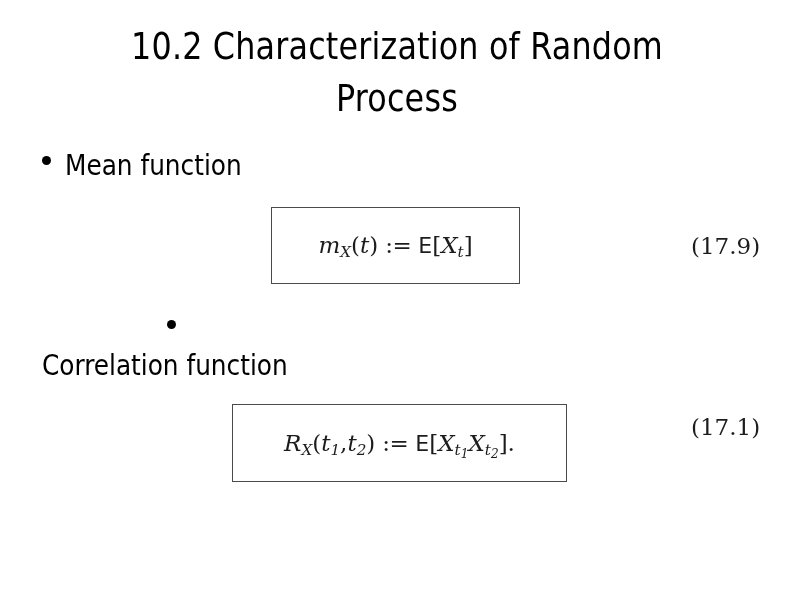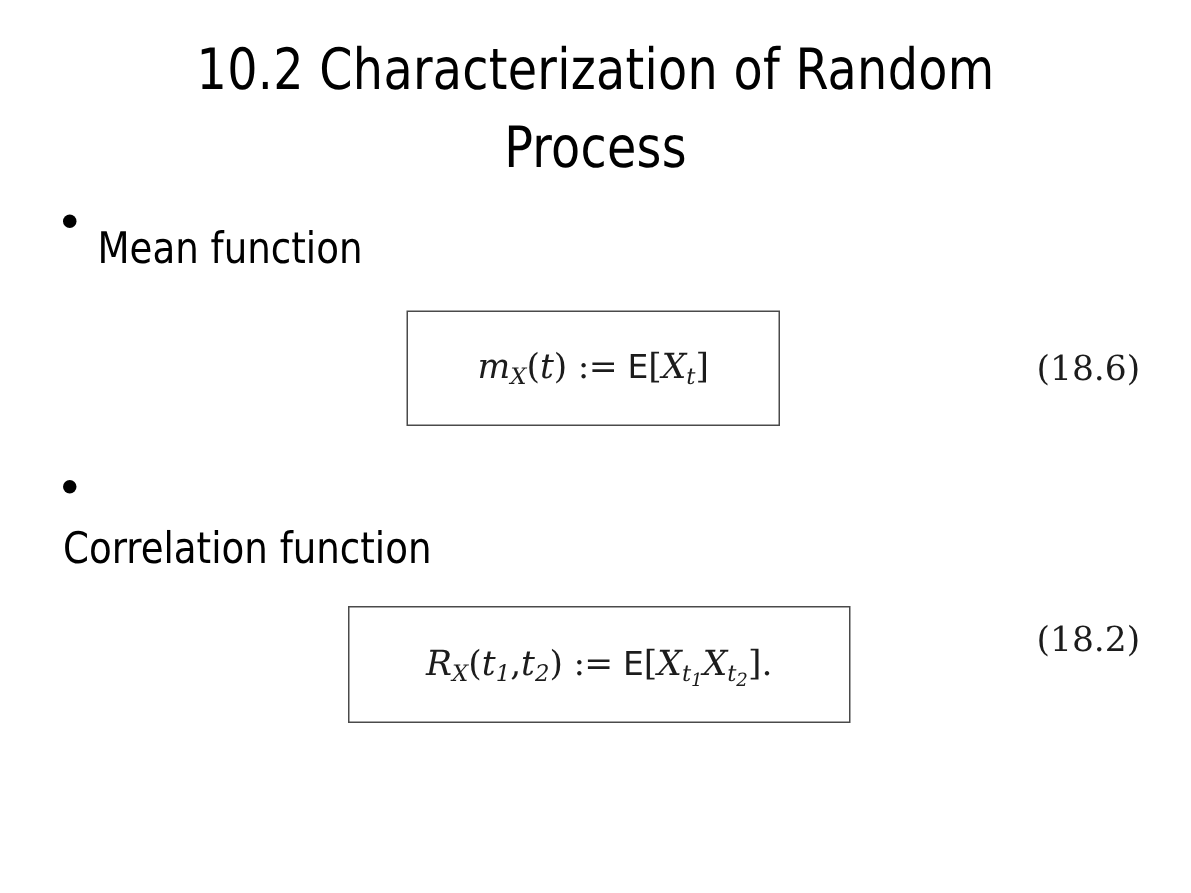--- a/index.html
+++ b/index.html
@@ -39,21 +39,21 @@
   .title-line {
     display: block;
     white-space: nowrap;
   }
 
   
   .bullet-row {
     position: absolute;
     left: 42px;
     display: flex;
-    align-items: flex-start;
+    align-items: center;
     gap: 14px;
   }
   .bullet-row.b1 { top: 148px; }
   .bullet-row.b2 { top: 325px; flex-direction: column; }
 
   .bullet-marker {
     display: inline-block;
     width: 9px;
     height: 9px;
     border-radius: 50%;
@@ -162,28 +162,28 @@
     <span class="bullet-marker"></span>
     <span class="bullet-text">Mean function</span>
   </div>
 
   <div class="eq-box e1">
     <span class="math">
       <span class="it">m</span><sub>X</sub><span class="paren">(</span><span class="it">t</span><span class="paren">)</span><span class="op">:=</span><span class="sans">E</span><span class="up">[</span><span class="it">X</span><sub>t</sub><span class="up">]</span>
     </span>
   </div>
 
-  <div class="eq-number n1">(18.6)</div>
+  <div class="eq-number n1">(17.9)</div>
 
   <div class="bullet-row b2">
     <span class="bullet-marker"></span>
     <span class="bullet-text">Correlation function</span>
   </div>
 
   <div class="eq-box e2">
     <span class="math">
       <span class="it">R</span><sub>X</sub><span class="paren">(</span><span class="it">t</span><sub>1</sub><span class="up">,</span><span class="it">t</span><sub>2</sub><span class="paren">)</span><span class="op">:=</span><span class="sans">E</span><span class="up">[</span><span class="it">X</span><sub><span>t</span><sub>1</sub></sub><span class="it">X</span><sub><span>t</span><sub>2</sub></sub><span class="up">]</span><span class="up">.</span>
     </span>
   </div>
 
-  <div class="eq-number n2">(18.2)</div>
+  <div class="eq-number n2">(17.1)</div>
 
 </div>
 
 </body></html>

